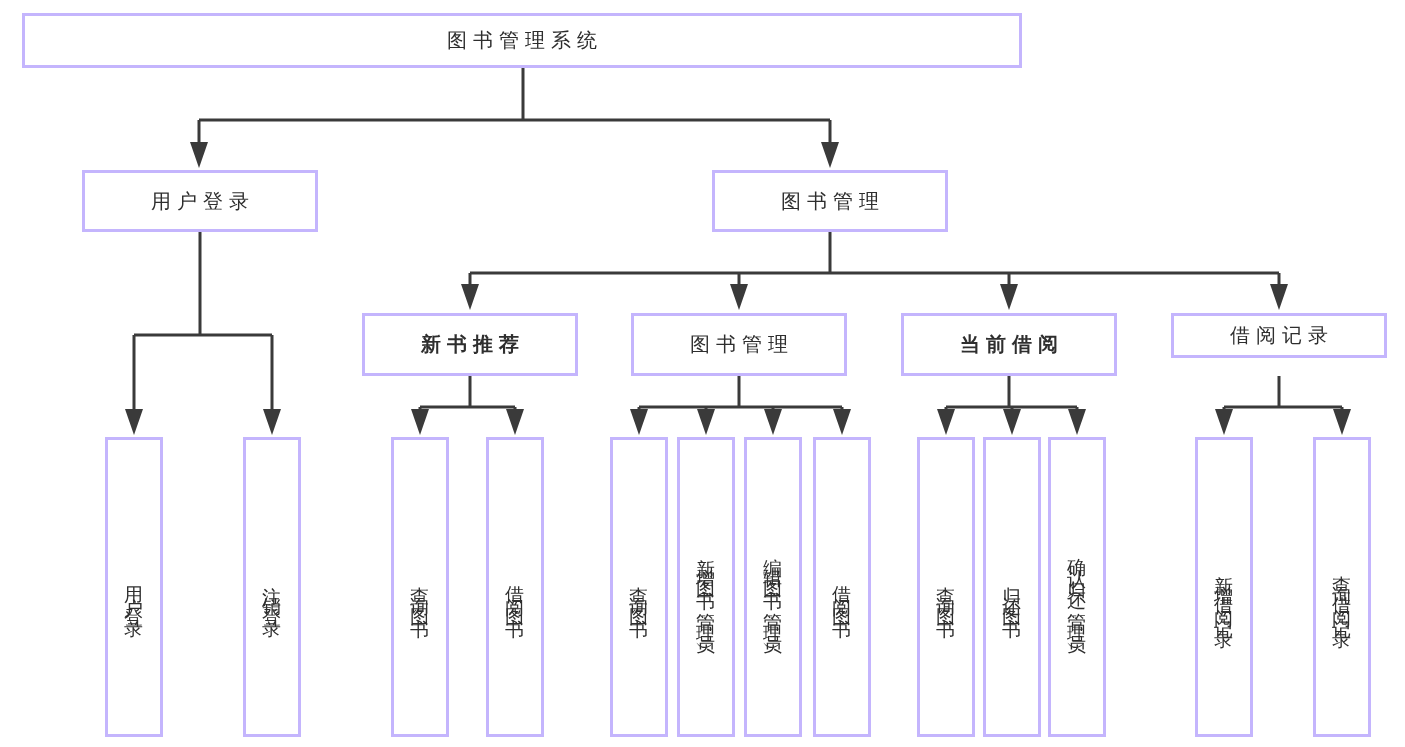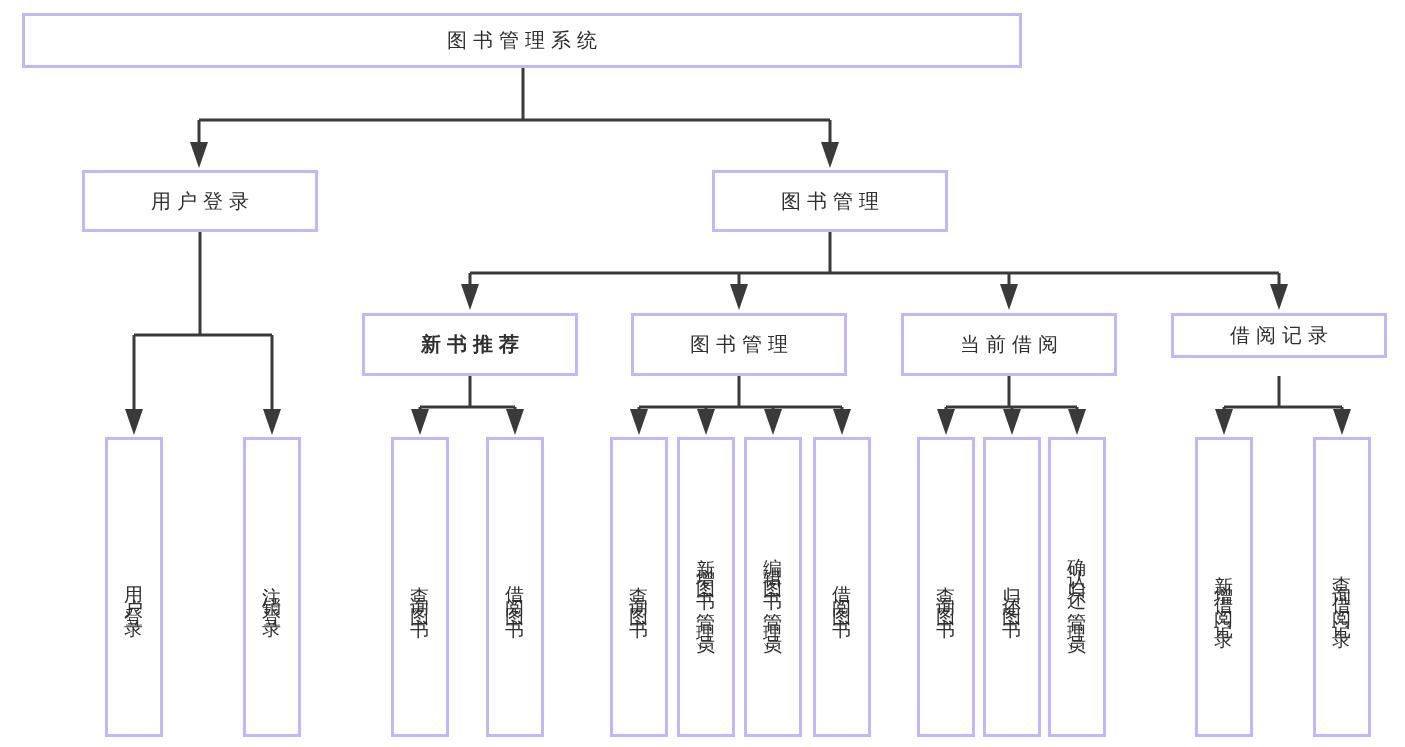--- a/index.html
+++ b/index.html
@@ -114,21 +114,21 @@
   <div class="box" style="left:712px; top:170px; width:236px; height:62px;">
     <span class="hlabel">图书管理</span>
   </div>
 
   <div class="box" style="left:362px; top:313px; width:216px; height:63px;font-weight:bold;">
     <span class="hlabel">新书推荐</span>
   </div>
   <div class="box" style="left:631px; top:313px; width:216px; height:63px;">
     <span class="hlabel">图书管理</span>
   </div>
-  <div class="box" style="left:901px; top:313px; width:216px; height:63px;">
+  <div class="box" style="left:901px; top:313px; width:216px; height:63px;font-weight:bold;">
     <span class="hlabel">当前借阅</span>
   </div>
   <div class="box" style="left:1171px; top:313px; width:216px; height:45px;">
     <span class="hlabel">借阅记录</span>
   </div>
 
   <div class="box leaf" style="left:105px;">
     <span class="vlabel">用户登录</span>
   </div>
   <div class="box leaf" style="left:243px;">

